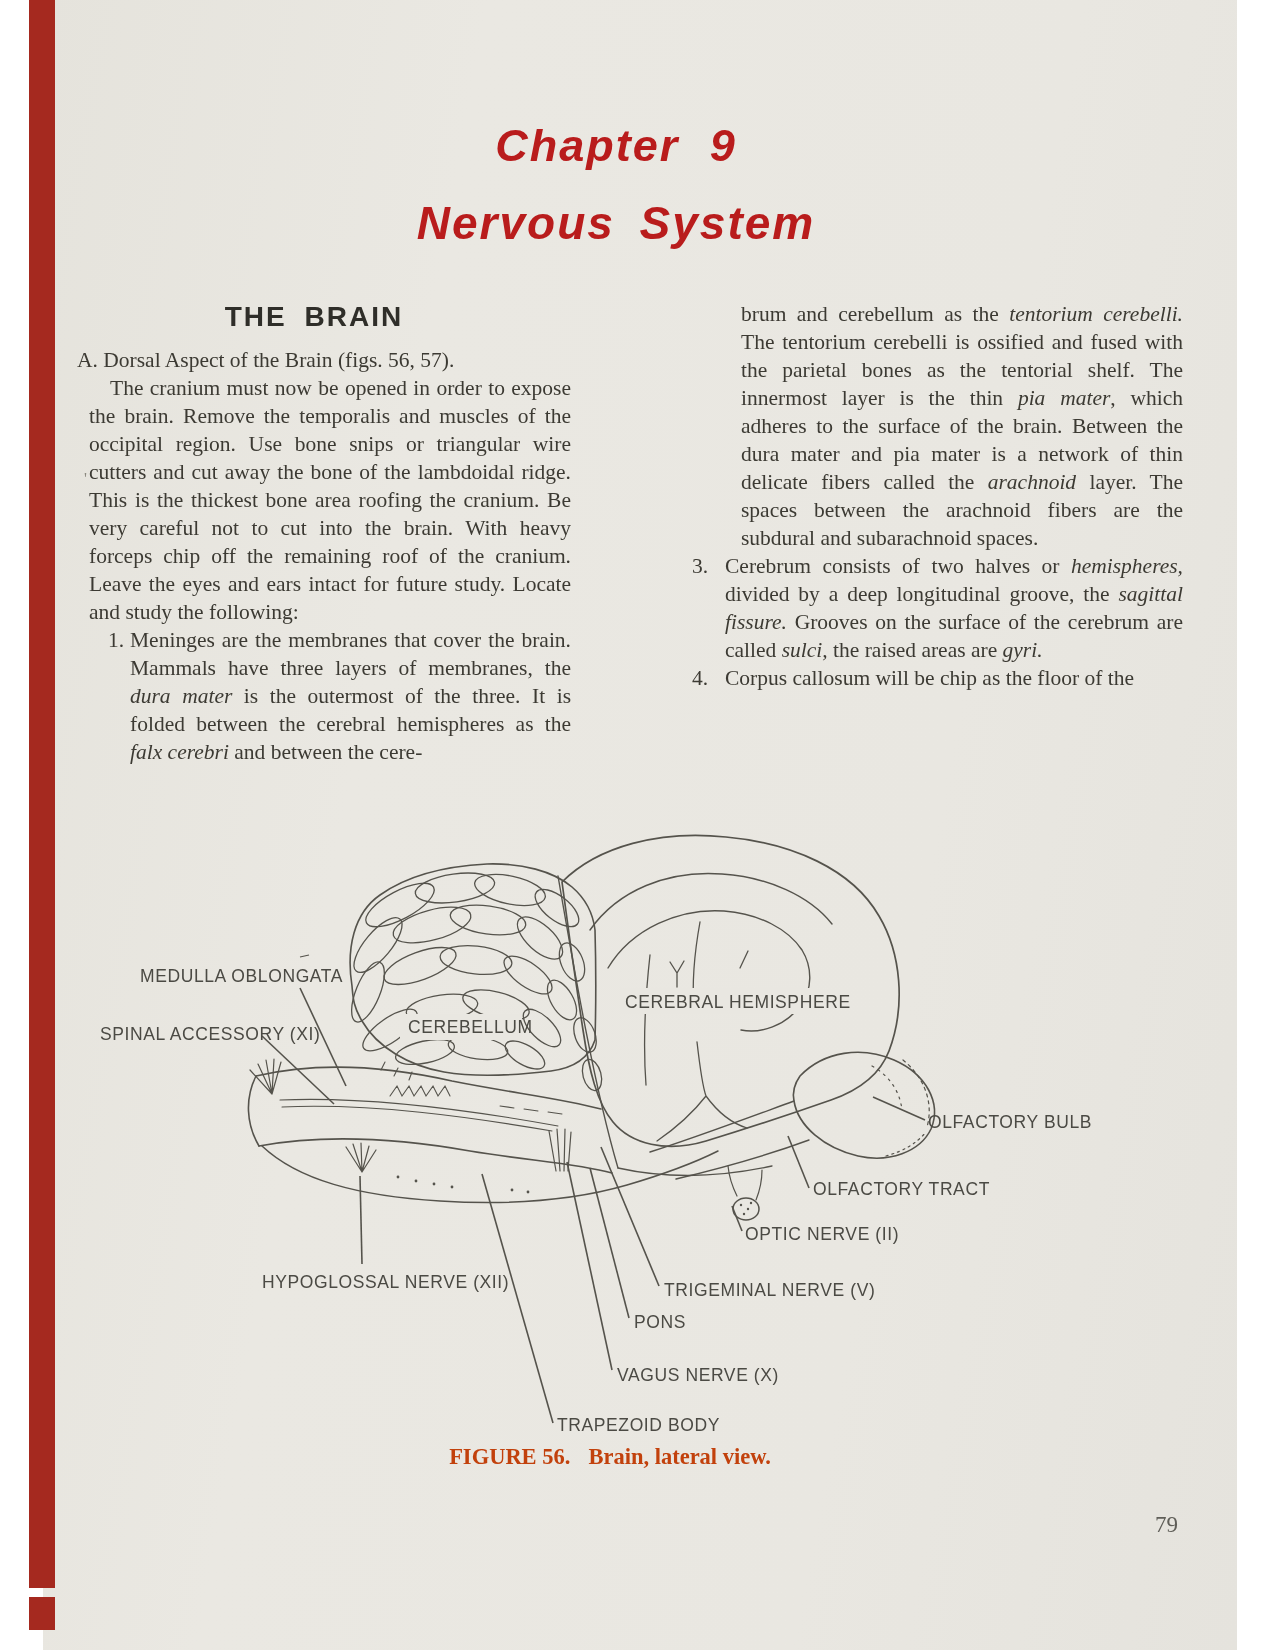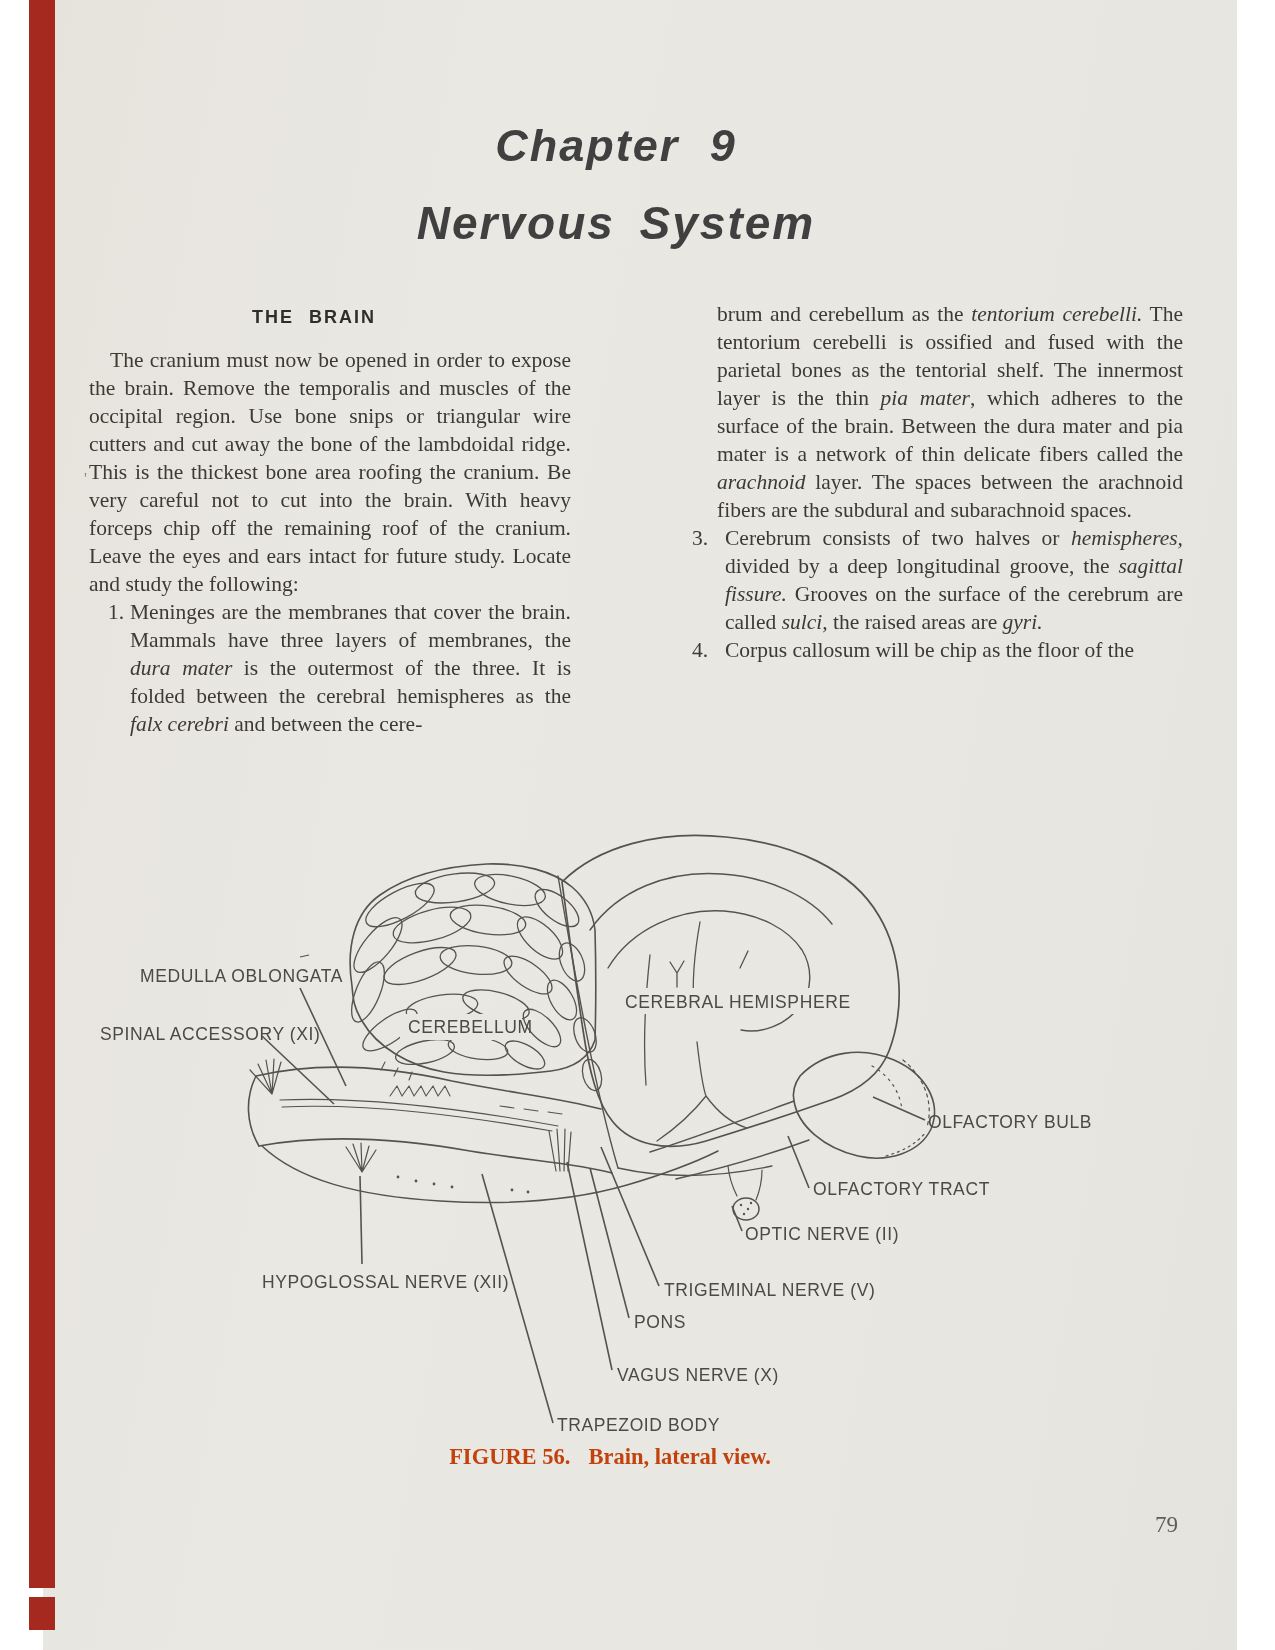--- a/index.html
+++ b/index.html
@@ -13,38 +13,38 @@
     position:absolute;left:43px;top:0;width:1194px;height:1650px;
     background:linear-gradient(100deg,#e5e3dc 0%,#eae8e2 30%,#e9e7e1 70%,#e5e3dd 100%);
   }
   .redbar{position:absolute;left:29px;width:26px;background:#a5291f;}
   .redbar.seg1{top:0;height:1588px;}
   .redbar.seg2{top:1597px;height:33px;}
 
   .chapter-line{
     position:absolute;left:0;width:1232px;text-align:center;
     font-family:"Liberation Sans",sans-serif;font-style:italic;font-weight:600;
-    color:#404040;
+    color:#b91c1c;
   }
   .chapter-line.l1{top:120px;font-size:45px;letter-spacing:2px;word-spacing:16px;}
   .chapter-line.l2{top:196px;font-size:46px;letter-spacing:2px;word-spacing:10px;}
 
   .col{
     position:absolute;font-size:21.5px;line-height:28px;text-align:justify;
     color:#3c3a33;
   }
   .colL{left:77px;top:303px;width:494px;}
   .colR{left:692px;top:300px;width:491px;}
   .colL .heading{
-    font-family:"Liberation Sans",sans-serif;font-weight:700;font-size:18px;
+    font-family:"Liberation Sans",sans-serif;font-weight:700;font-size:28px;
     letter-spacing:2px;word-spacing:8px;text-align:center;color:#2f2e29;
     margin:0 20px 15px 0;
   }
   .p-first{margin-left:12px;text-indent:21px;}
-  .p-cont{margin-left:25px;}
+  .p-cont{margin-left:49px;}
   .li-L{margin-left:31px;padding-left:22px;text-indent:-22px;}
   .li-L .num{display:inline-block;width:22px;text-indent:0;}
   .li-R{padding-left:33px;text-indent:-33px;}
   .li-R .num{display:inline-block;width:33px;text-indent:0;}
   .it{font-style:italic;}
 
   .margin-mark{position:absolute;left:84px;top:470px;font-size:16px;color:#8a887f;}
 
   .caption{
     position:absolute;left:43px;top:1444px;width:1134px;text-align:center;
@@ -68,20 +68,21 @@
 <div class="redbar seg1"></div>
 <div class="redbar seg2"></div>
 
 <div class="chapter-line l1">Chapter 9</div>
 <div class="chapter-line l2">Nervous System</div>
 
 <div class="margin-mark">'</div>
 
 <div class="col colL">
   <div class="heading">THE BRAIN</div>
+  <div class="secA"><span>A.</span> <span>Dorsal Aspect of the Brain (figs. 56, 57).</span></div>
   <div class="p-first">The cranium must now be opened in order to expose the brain. Remove the temporalis and muscles of the occipital region. Use bone snips or triangular wire cutters and cut away the bone of the lambdoidal ridge. This is the thickest bone area roofing the cranium. Be very careful not to cut into the brain. With heavy forceps chip off the remaining roof of the cranium. Leave the eyes and ears intact for future study. Locate and study the following:</div>
   <div class="li-L"><span class="num">1.</span><span><span>Meninges are the membranes that cover the brain. Mammals have three layers of membranes, the </span><span class="it">dura mater</span><span> is the outermost of the three. It is folded between the cerebral hemispheres as the </span><span class="it">falx cerebri</span><span> and between the cere-</span></span></div>
 </div>
 
 <div class="col colR">
   <div class="p-cont"><span>brum and cerebellum as the </span><span class="it">tentorium cerebelli.</span><span> The tentorium cerebelli is ossified and fused with the parietal bones as the tentorial shelf. The innermost layer is the thin </span><span class="it">pia mater</span><span>, which adheres to the surface of the brain. Between the dura mater and pia mater is a network of thin delicate fibers called the </span><span class="it">arachnoid</span><span> layer. The spaces between the arachnoid fibers are the subdural and subarachnoid spaces.</span></div>
   <div class="li-R"><span class="num">3.</span><span><span>Cerebrum consists of two halves or </span><span class="it">hemispheres,</span><span> divided by a deep longitudinal groove, the </span><span class="it">sagittal fissure.</span><span> Grooves on the surface of the cerebrum are called </span><span class="it">sulci,</span><span> the raised areas are </span><span class="it">gyri.</span></span></div>
   <div class="li-R"><span class="num">4.</span><span><span>Corpus callosum will be chip as the floor of the</span></span></div>
 </div>
 

